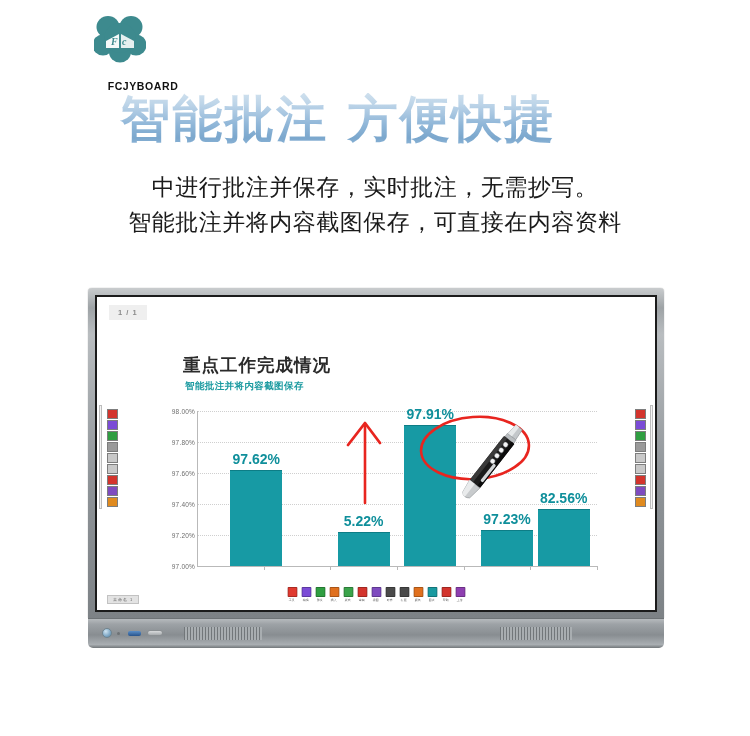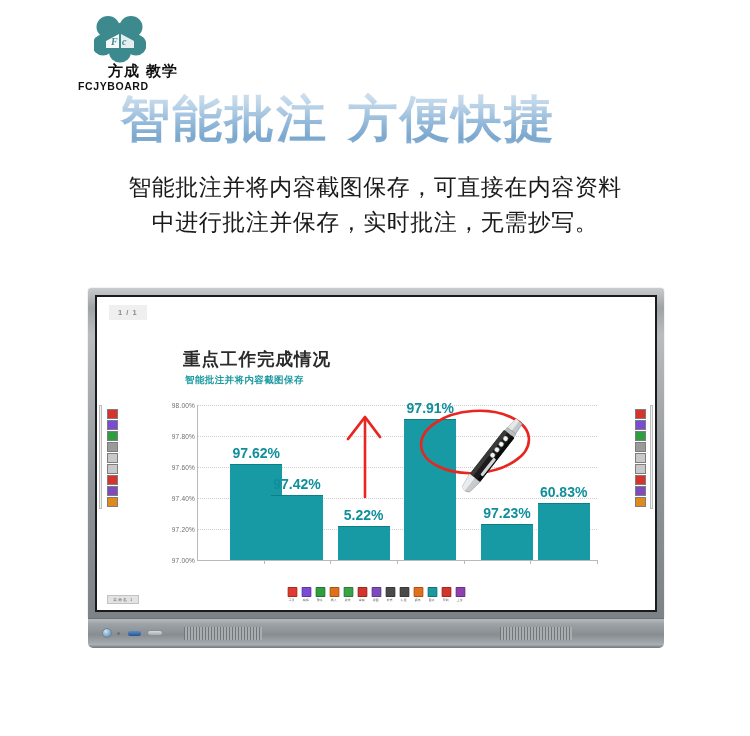--- a/index.html
+++ b/index.html
@@ -21,21 +21,21 @@
   .logo-mark svg { display:block; }
   .logo-cn {
     position:absolute; left:0px; top:48px; width:130px;
     text-align:center;
     font-family:"DejaVu Sans","Liberation Sans",sans-serif;
     font-size:15px; font-weight:bold; color:#111; letter-spacing:1px;
     white-space:nowrap;
   }
   .logo-en {
     position:absolute; left:0px; top:66px; width:130px;
-    text-align:left;
+    text-align:center;
     font-family:"Liberation Sans",sans-serif;
     font-size:10.5px; font-weight:bold; color:#111; letter-spacing:0.6px;
     white-space:nowrap;
   }
 
   
   #headline {
     position:absolute; left:0; top:93px; width:676px;
     text-align:center;
     font-family:"DejaVu Sans","Liberation Sans",sans-serif;
@@ -82,21 +82,21 @@
   
   .page-indicator {
     position:absolute; left:12px; top:8px;
     background:#efefef; color:#8a8a8a;
     font-size:7.5px; font-weight:bold;
     padding:3px 9px; letter-spacing:1px;
     font-family:"Liberation Sans",sans-serif;
   }
 
   
-  .slide { position:absolute; left:0; top:10px; width:100%; height:100%; }
+  .slide { position:absolute; left:0; top:16px; width:100%; height:100%; }
   .chart-title {
     position:absolute; left:86px; top:40px;
     font-family:"DejaVu Sans","Liberation Sans",sans-serif;
     font-size:17.5px; font-weight:bold; color:#2b2b2b;
     letter-spacing:1px; white-space:nowrap;
   }
   .chart-subtitle {
     position:absolute; left:88px; top:67px;
     font-family:"DejaVu Sans","Liberation Sans",sans-serif;
     font-size:9.5px; font-weight:bold; color:#1a9aa0;
@@ -250,29 +250,28 @@
       </g>
       <g>
         <path d="M12 27 L25 20 L25 34 L12 34 Z" fill="#ffffff" opacity=".95"></path>
         <path d="M40 27 L27 20 L27 34 L40 34 Z" fill="#eef4f4" opacity=".95"></path>
         <path d="M25 20 L27 20 L27 34 L25 34 Z" fill="#3d8a8e"></path>
         <text x="17" y="31" font-family="Liberation Serif, serif" font-size="10" font-style="italic" font-weight="bold" fill="#3d8a8e">F</text>
         <text x="28" y="31" font-family="Liberation Serif, serif" font-size="10" font-style="italic" font-weight="bold" fill="#3d8a8e">c</text>
       </g>
     </svg>
   </div>
-  <div class="logo-cn">方成 教学</div>
   <div class="logo-en">FCJYBOARD</div>
 </div>
 
 <h1 id="headline">智能批注 方便快捷</h1>
 
 <div id="subtitle">
+  <span class="ln">中进行批注并保存，实时批注，无需抄写。</span>
   <span class="ln">智能批注并将内容截图保存，可直接在内容资料</span>
-  <span class="ln">中进行批注并保存，实时批注，无需抄写。</span>
 </div>
 
 <div id="device">
 
   <div class="bezel">
     <div class="bezel-inner">
 
       <div class="page-indicator">1 / 1</div>
 
       <div class="slide">
@@ -297,38 +296,34 @@
               <div class="gline" style="top: 31px;"></div>
               <div class="gline" style="top: 0px;"></div>
             </div>
           <div class="axis-y"></div>
           <div class="axis-x"></div>
           <div class="bars">
               <div class="barwrap" style="left: 7.33333px; margin-left: 26px;">
                 <div class="barval">97.62%</div>
                 <div class="bar" style="height: 96.1px; background: rgb(23, 154, 164);"></div>
               </div>
-              <div class="barwrap" style="left: 74px;">
-                <div class="barval">97.42%</div>
-                <div class="bar" style="height: 65.1px; background: rgb(23, 154, 164);"></div>
-              </div>
               <div class="barwrap" style="left: 140.667px;">
                 <div class="barval">5.22%</div>
                 <div class="bar" style="height: 34.1px; background: rgb(23, 154, 164);"></div>
               </div>
               <div class="barwrap" style="left: 207.333px;">
                 <div class="barval">97.91%</div>
                 <div class="bar" style="height: 141.05px; background: rgb(23, 154, 164);"></div>
               </div>
               <div class="barwrap" style="left: 274px; padding-left: 20px;">
                 <div class="barval">97.23%</div>
                 <div class="bar" style="height: 35.65px; background: rgb(23, 154, 164);"></div>
               </div>
               <div class="barwrap" style="left: 340.667px;">
-                <div class="barval">60.83%</div>
+                <div class="barval">82.56%</div>
                 <div class="bar" style="height: 57.35px; background: rgb(23, 154, 164);"></div>
               </div>
             </div>
         <div class="tick" style="left: 66.6667px;"></div>
             <div class="tick" style="left: 133.333px;"></div>
             <div class="tick" style="left: 200px;"></div>
             <div class="tick" style="left: 266.667px;"></div>
             <div class="tick" style="left: 333.333px;"></div>
             <div class="tick" style="left: 400px;"></div>
           </div>

